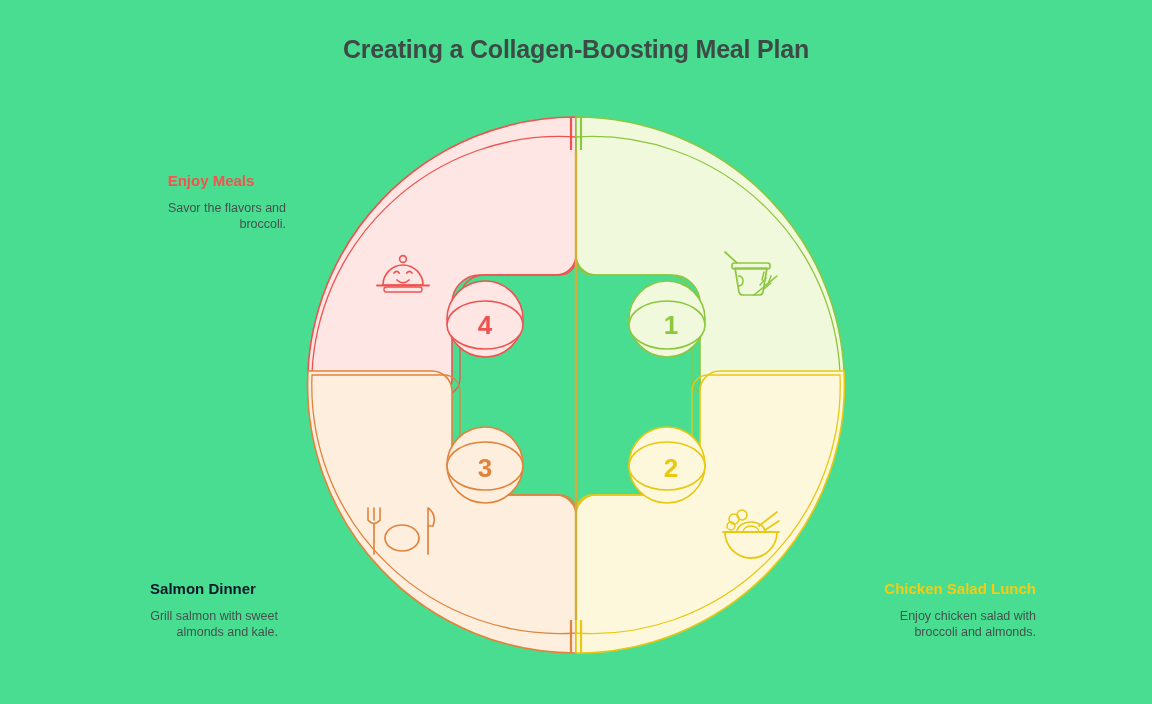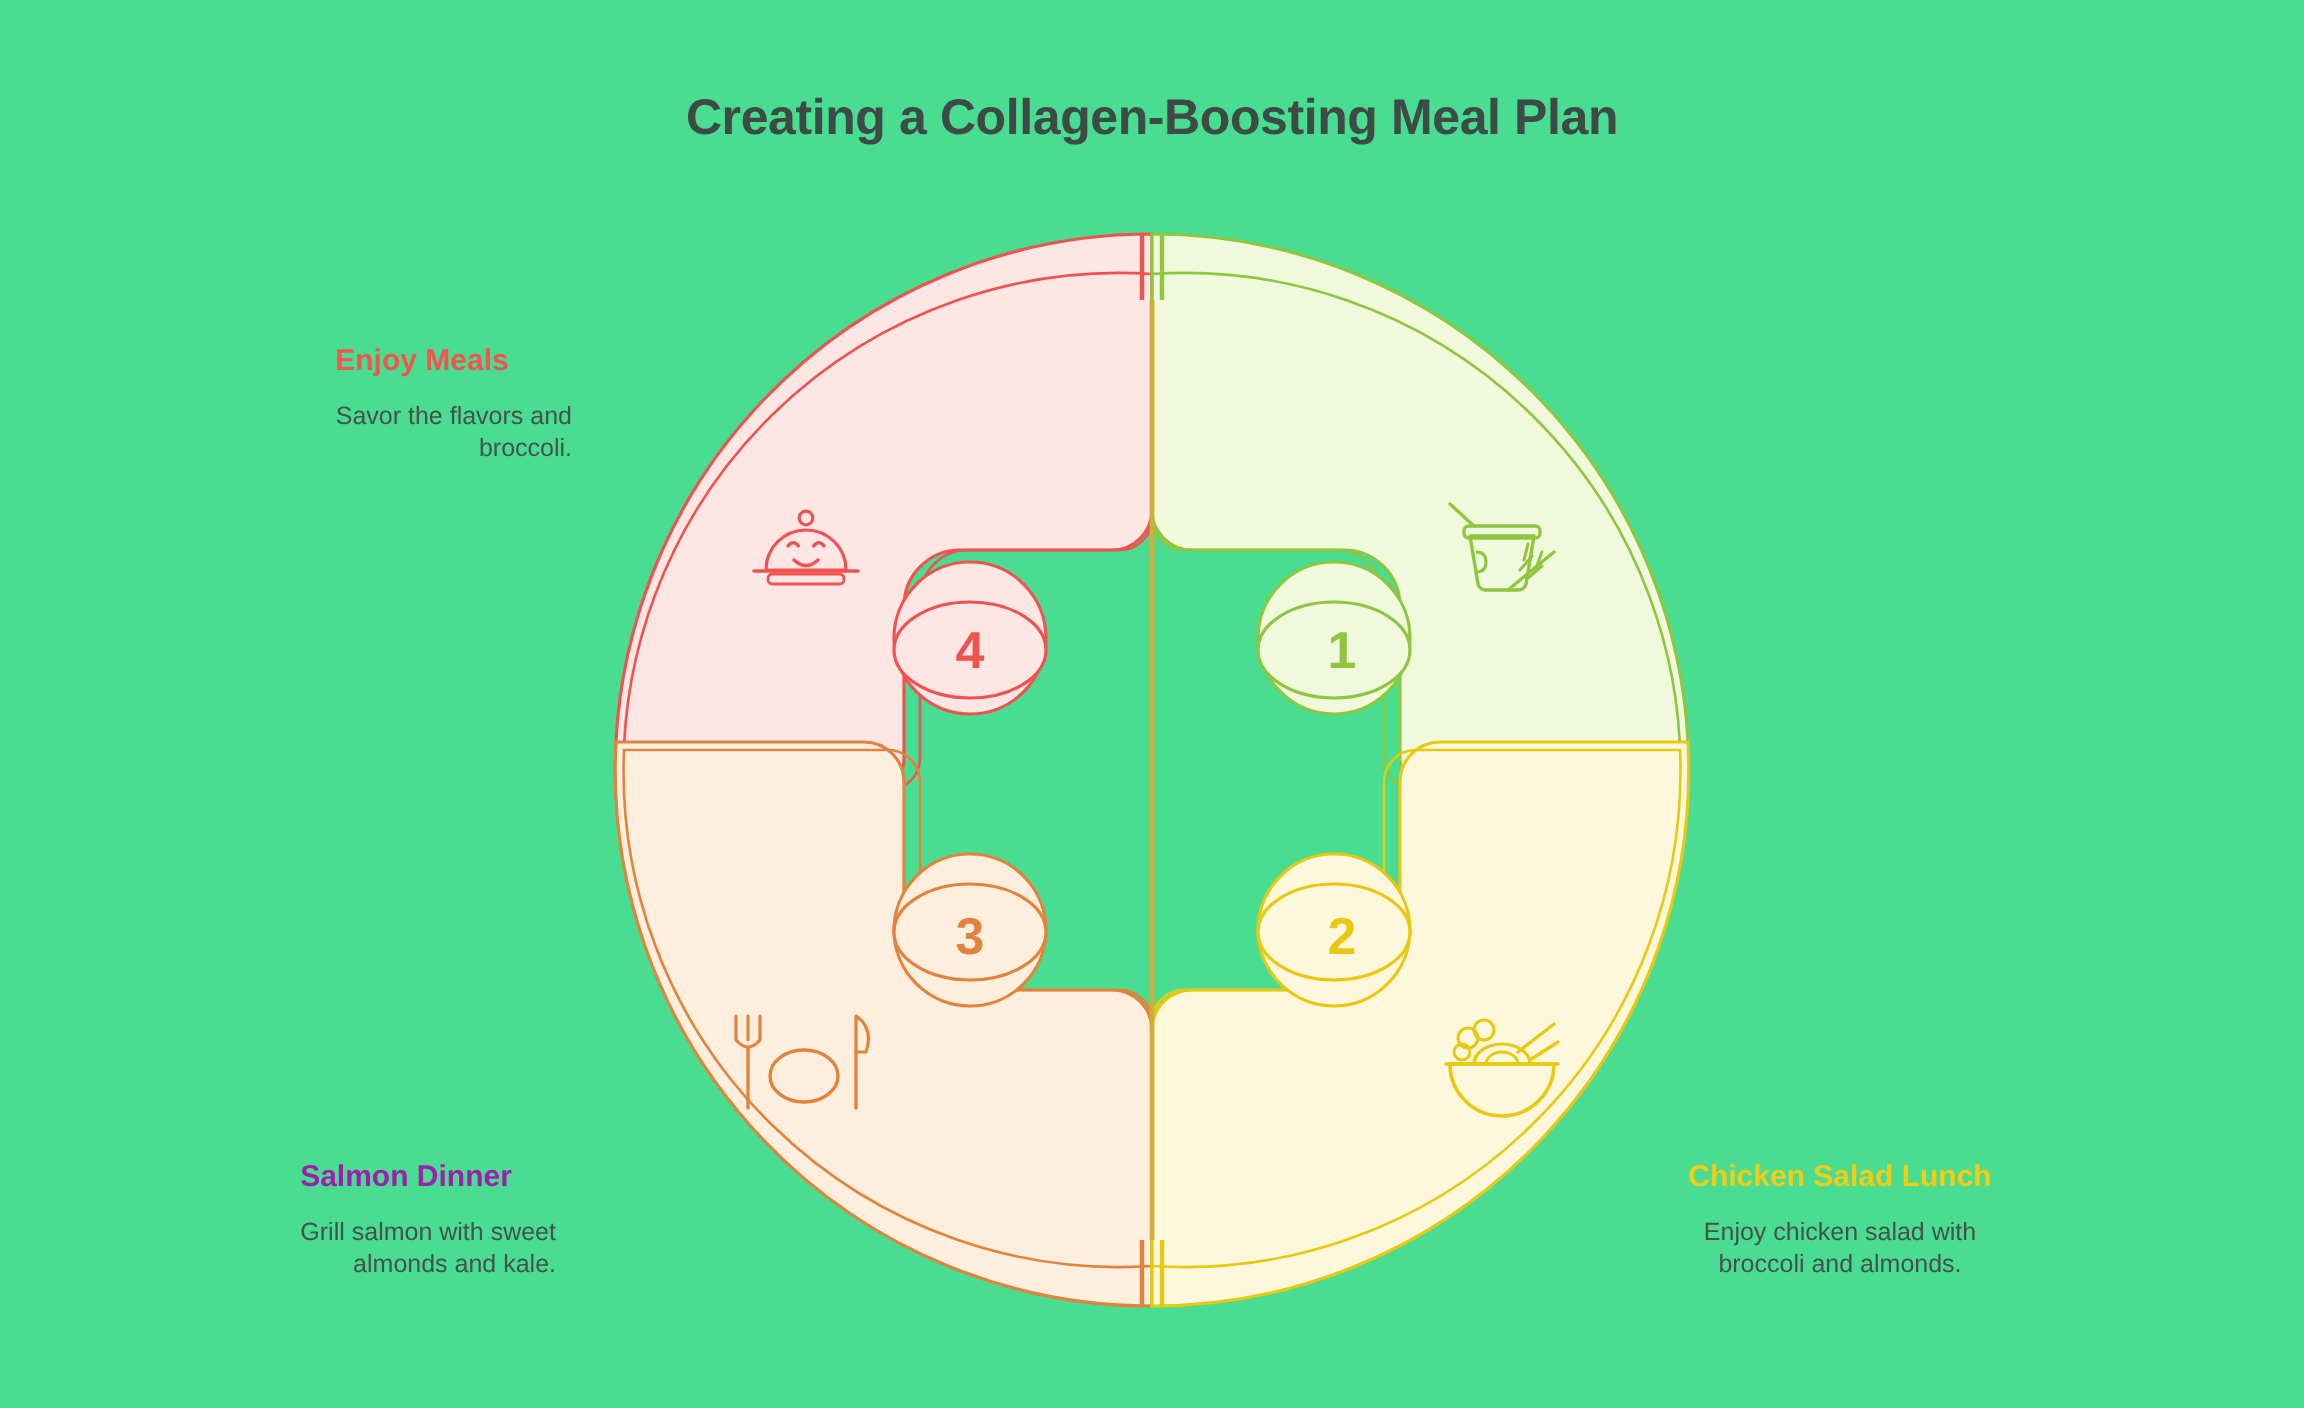--- a/index.html
+++ b/index.html
@@ -16,21 +16,21 @@
   }
   #stage {
     position: absolute;
     left: 0; top: 0;
     width: 1152px;
     height: 704px;
   }
   #page-title {
     position: absolute;
     left: 276px;
-    top: 44px;
+    top: 34px;
     width: 600px;
     text-align: center;
     font-size: 25px;
     font-weight: bold;
     line-height: 1.22;
     color: #3d4a45;
     letter-spacing: -0.2px;
   }
   svg.diagram {
     position: absolute;
@@ -47,21 +47,21 @@
     font-weight: bold;
     line-height: 1.25;
     margin-bottom: 9px;
   }
   .label-body {
     font-size: 12.5px;
     line-height: 1.28;
     color: #46514c;
   }
   #lbl-1 { left: 884px; top: 133px; text-align: left; }
-  #lbl-2 { left: 844px; top: 580px; text-align: center; width: 152px; }
+  #lbl-2 { left: 884px; top: 580px; text-align: right; width: 152px; }
   #lbl-3 { left: 128px; top: 580px; text-align: right; }
   #lbl-4 { left: 136px; top: 172px; text-align: right; width: 150px; }
   #lbl-3 .label-head, #lbl-4 .label-head { text-align: center; }
 </style>
 </head>
 <body>
 
 <div id="stage">
 
   <div id="page-title">Creating a Collagen-Boosting Meal Plan</div>
@@ -182,21 +182,21 @@
     <line x1="576" y1="150" x2="576" y2="620" stroke="#cfae3a" stroke-width="2.4"></line>
   </svg>
 
 
   <div class="label-block" id="lbl-2">
     <div class="label-head" style="color:#f5cc12">Chicken Salad Lunch</div>
     <div class="label-body">Enjoy chicken salad with broccoli and almonds.</div>
   </div>
 
   <div class="label-block" id="lbl-3">
-    <div class="label-head" style="color:#a21caf">Salmon Dinner</div>
+    <div class="label-head" style="color:#0f172a">Salmon Dinner</div>
     <div class="label-body">Grill salmon with sweet almonds and kale.</div>
   </div>
 
   <div class="label-block" id="lbl-4">
     <div class="label-head" style="color:#f4534e">Enjoy Meals</div>
     <div class="label-body">Savor the flavors and broccoli.</div>
   </div>
 
 </div>
 

